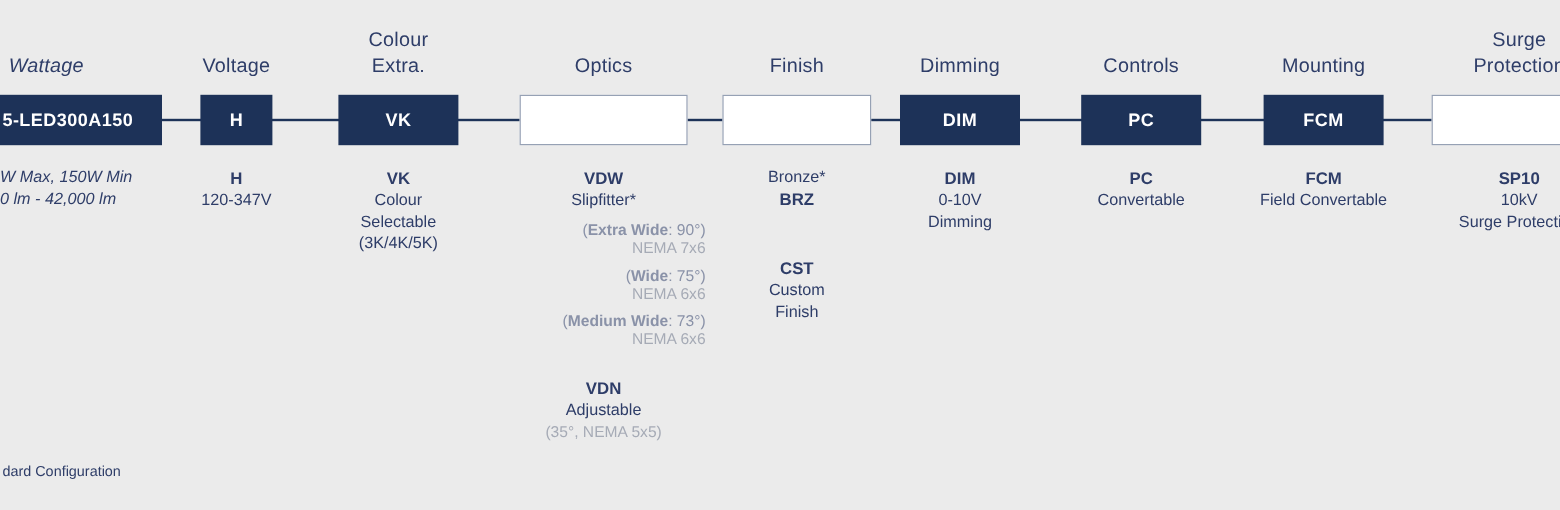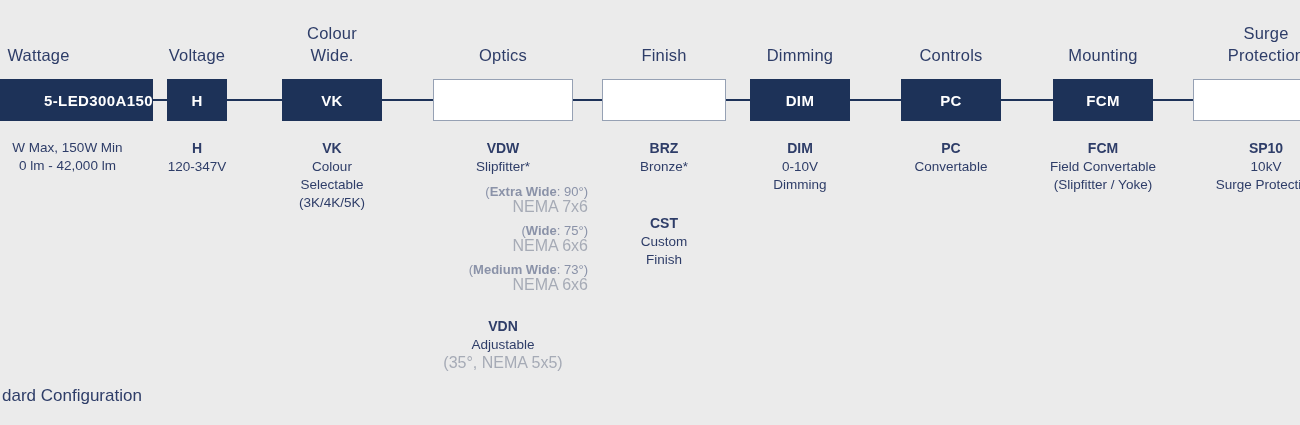--- a/index.html
+++ b/index.html
@@ -30,28 +30,28 @@
   .desc{position:absolute;left:0;right:0;top:139px;font-size:13.5px;color:var(--text,#2e3d68);}
   .line{line-height:18px;}
   .block + .block{margin-top:8px;}
   .block.gap-lg{margin-top:38px;}
   .block.gap-xl{margin-top:24px;}
   .block.tight .line{line-height:15px;font-size:13px;text-align:right;}
   .s-bold{font-weight:bold;font-size:14px;}
   .s-reg{}
   .s-gb{color:var(--grayBlue,#8a92a8);}
   .s-gbb{color:var(--grayBlue,#8a92a8);font-weight:bold;}
-  .s-gray{color:var(--gray,#a6abb6);font-size:16px;}
-  .footnote{position:absolute;left:2px;top:386px;font-size:17px;color:var(--text,#2e3d68);}
+  .s-gray{color:var(--gray,#a6abb6);font-size:13px;}
+  .footnote{position:absolute;left:2px;top:386px;font-size:12px;color:var(--text,#2e3d68);}
 
   
   #col-wattage{left:0;width:135px;}
-  #col-wattage .box{left:0;transform:none;width:153px;justify-content:flex-end;padding-left:2px;}
-  #col-wattage .desc{text-align:center;}
-  #col-wattage .hdr{left:0;right:58px;}
+  #col-wattage .box{left:0;transform:none;width:135px;justify-content:flex-start;padding-left:2px;}
+  #col-wattage .desc{text-align:left;font-style:italic;}
+  #col-wattage .hdr{left:0;right:58px;font-style:italic;}
   #col-voltage{left:137px;width:120px;}     #col-voltage .box{width:60px;}
   #col-colour-temp{left:262px;width:140px;} #col-colour-temp .box{width:100px;}
   #col-optics{left:418px;width:170px;}      #col-optics .box{width:140px;}
   #col-finish{left:594px;width:140px;}      #col-finish .box{width:124px;}
   #col-dimming{left:730px;width:140px;}     #col-dimming .box{width:100px;}
   #col-controls{left:866px;width:170px;}    #col-controls .box{width:100px;}
   #col-mounting{left:1008px;width:190px;}   #col-mounting .box{width:100px;}
   #col-surge{left:1193px;width:146px;}      #col-surge .box{left:0;transform:none;width:146px;}
 </style>
 </head>
@@ -84,21 +84,21 @@
       <div class="desc">
         <div class="block">
           <div class="line"><span class="s-bold">H</span></div>
           <div class="line"><span class="s-reg">120-347V</span></div>
         </div>
       </div>
     </div>
     <div class="col" id="col-colour-temp">
       <div class="hdr">
         <div class="hline">Colour</div>
-        <div class="hline">Wide.</div>
+        <div class="hline">Extra.</div>
       </div>
       <div class="box filled">
         <span>VK</span>
       </div>
       <div class="desc">
         <div class="block">
           <div class="line"><span class="s-bold">VK</span></div>
           <div class="line"><span class="s-reg">Colour</span></div>
           <div class="line"><span class="s-reg">Selectable</span></div>
           <div class="line"><span class="s-reg">(3K/4K/5K)</span></div>
@@ -134,22 +134,22 @@
         </div>
       </div>
     </div>
     <div class="col" id="col-finish">
       <div class="hdr">
         <div class="hline">Finish</div>
       </div>
       <div class="box empty"></div>
       <div class="desc">
         <div class="block">
+          <div class="line"><span class="s-reg">Bronze*</span></div>
           <div class="line"><span class="s-bold">BRZ</span></div>
-          <div class="line"><span class="s-reg">Bronze*</span></div>
         </div>
         <div class="block gap-lg">
           <div class="line"><span class="s-bold">CST</span></div>
           <div class="line"><span class="s-reg">Custom</span></div>
           <div class="line"><span class="s-reg">Finish</span></div>
         </div>
       </div>
     </div>
     <div class="col" id="col-dimming">
       <div class="hdr">
@@ -184,21 +184,20 @@
       <div class="hdr">
         <div class="hline">Mounting</div>
       </div>
       <div class="box filled">
         <span>FCM</span>
       </div>
       <div class="desc">
         <div class="block">
           <div class="line"><span class="s-bold">FCM</span></div>
           <div class="line"><span class="s-reg">Field Convertable</span></div>
-          <div class="line"><span class="s-reg">(Slipfitter / Yoke)</span></div>
         </div>
       </div>
     </div>
     <div class="col" id="col-surge">
       <div class="hdr">
         <div class="hline">Surge</div>
         <div class="hline">Protection</div>
       </div>
       <div class="box empty"></div>
       <div class="desc">

